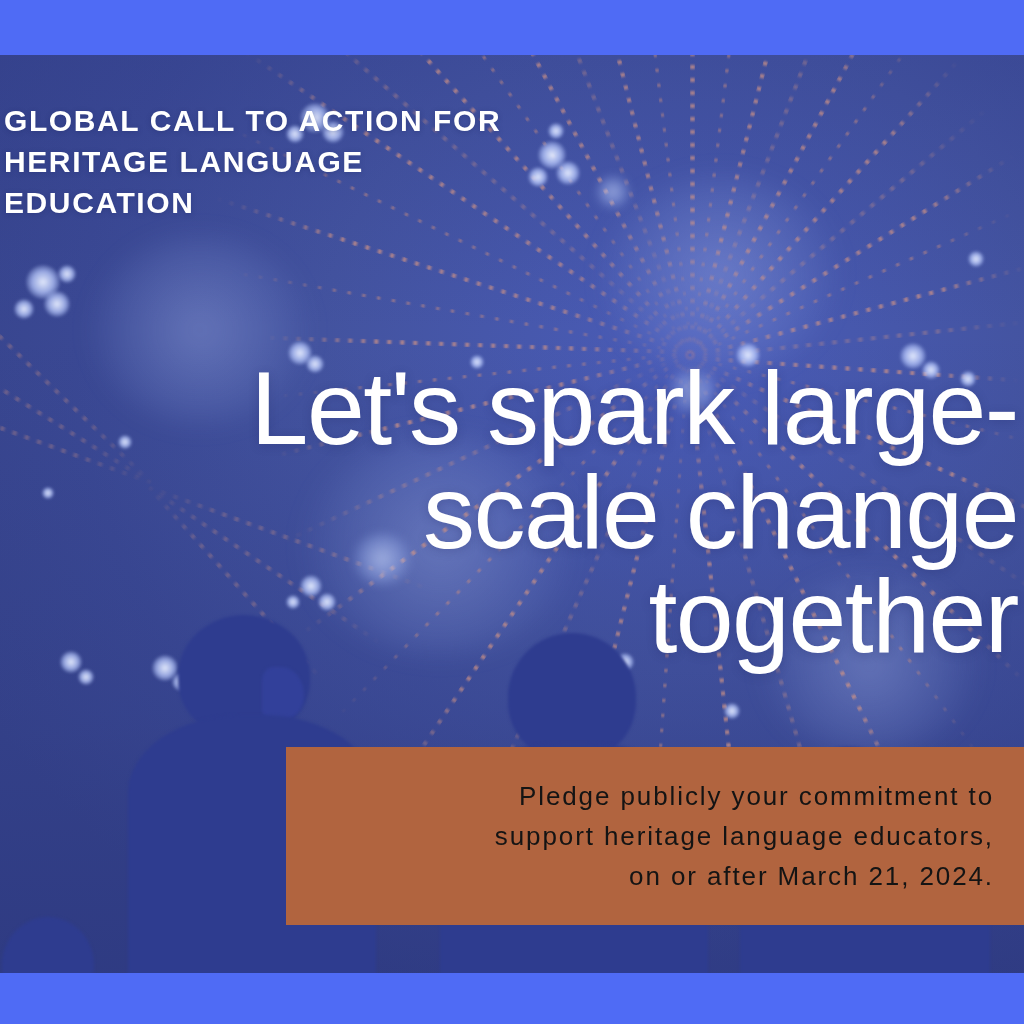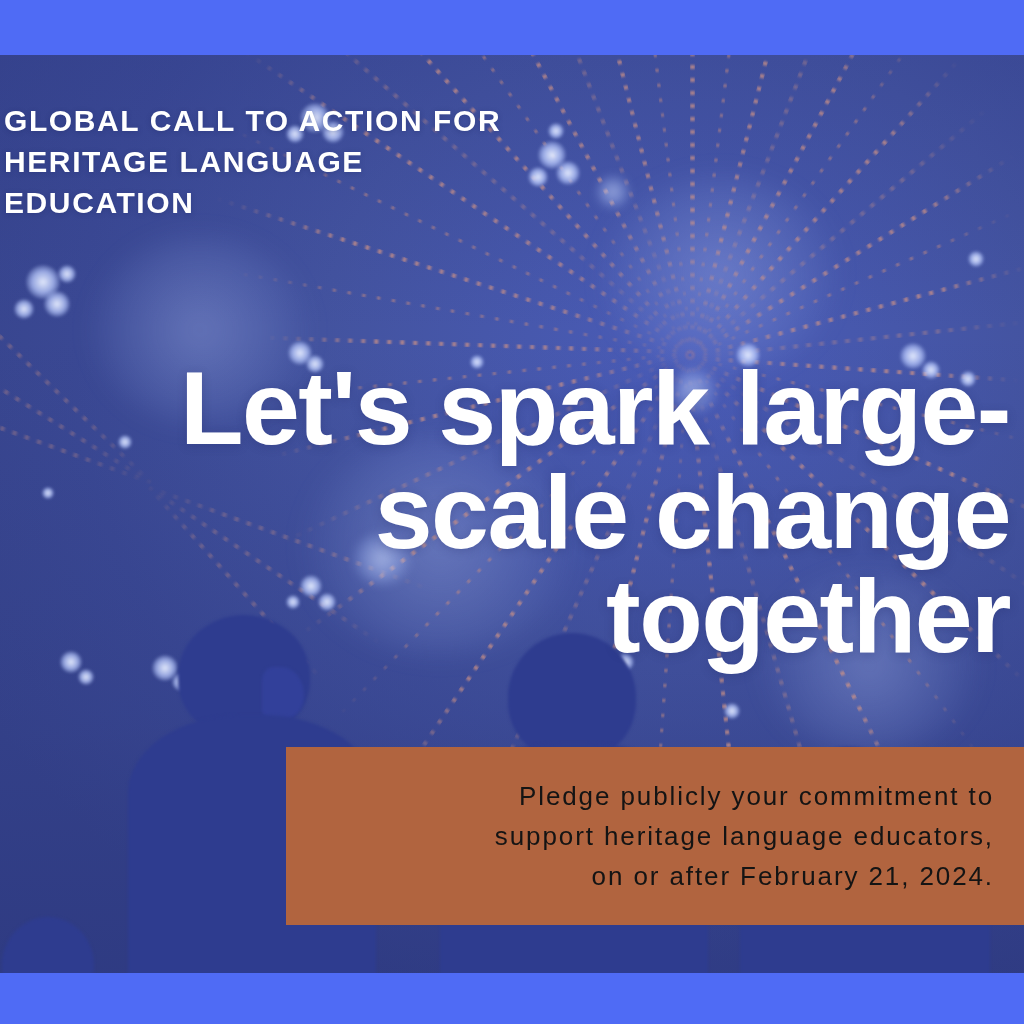--- a/index.html
+++ b/index.html
@@ -106,25 +106,25 @@
     font-size:30px;
     font-weight:600;
     letter-spacing:1.6px;
     line-height:41px;
     text-transform:uppercase;
     white-space:pre-line;
     text-shadow:0 1px 5px rgba(30,40,100,.35);
   }
 
   .headline{
-    position:absolute;right:14px;top:356px;width:840px;
+    position:absolute;right:6px;top:356px;width:840px;
     z-index:20;
     color:#ffffff;
     font-size:104px;
-    font-weight:700;
+    font-weight:400;
     line-height:104px;
     letter-spacing:-1.5px;
     text-align:right;
     white-space:pre-line;
     text-shadow:0 2px 10px rgba(30,40,100,.25);
   }
 
   .callout{
     position:absolute;left:286px;top:747px;width:738px;height:178px;
     z-index:30;
@@ -274,16 +274,16 @@
 heritage language
 education</div>
 
   <div class="headline">Let's spark large-
 scale change
 together</div>
 
   <div class="callout">
     <div class="callout-text">Pledge publicly your commitment to
 support heritage language educators,
-on or after February 21, 2024.</div>
+on or after March 21, 2024.</div>
   </div>
 
 </div>
 
 </body></html>

